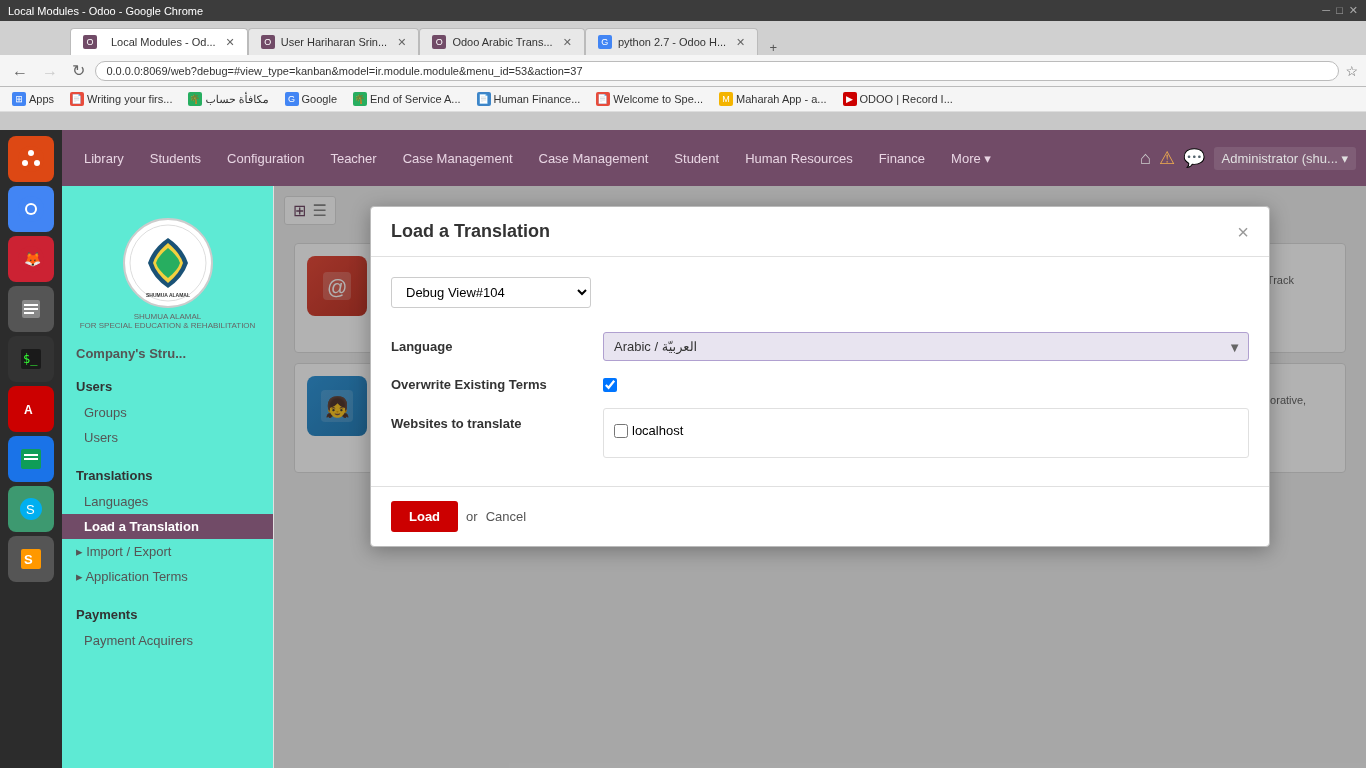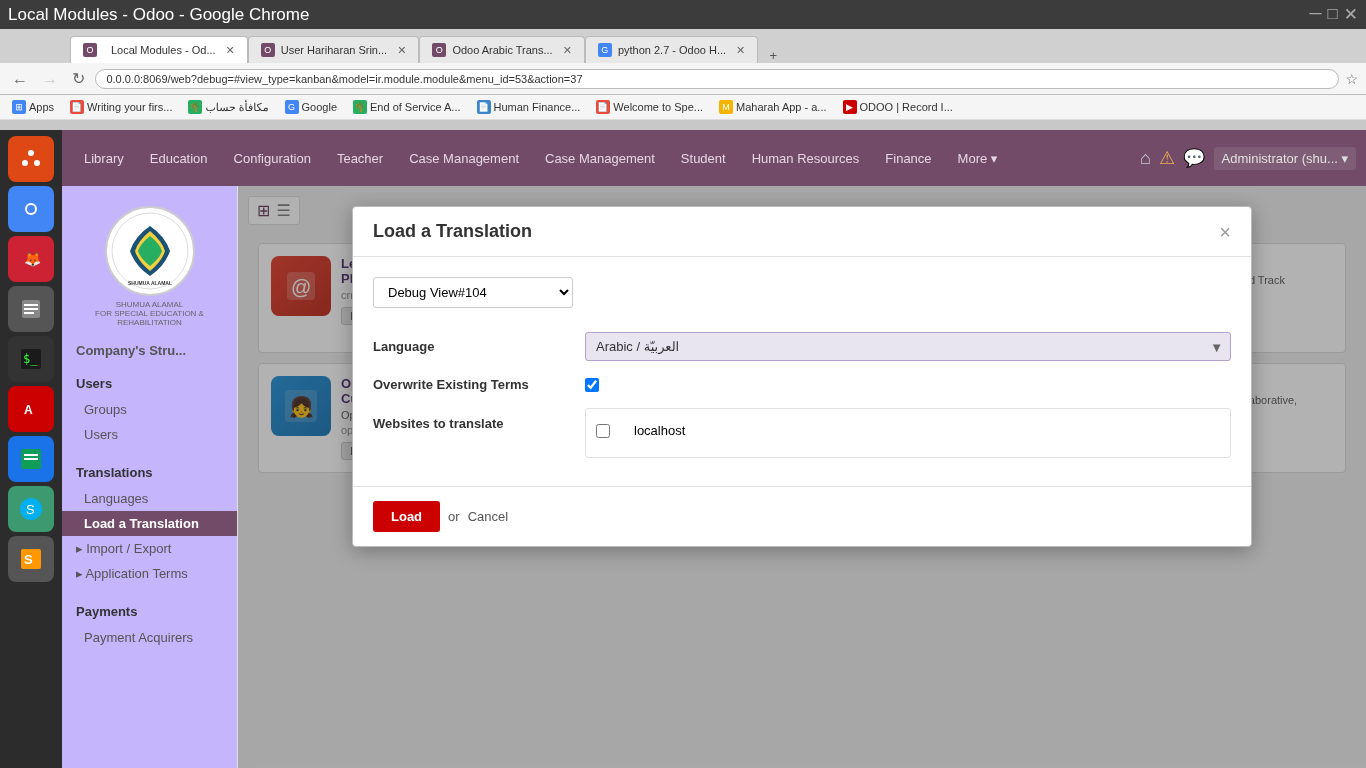--- a/index.html
+++ b/index.html
@@ -1,17 +1,17 @@
 <!DOCTYPE html>
 <html><head>
   <meta charset="utf-8">
   <style>
     * { box-sizing: border-box; margin: 0; padding: 0; }
     body { font-family: 'Arial', sans-serif; font-size: 13px; background: #c8c8c8; overflow: hidden; width: 1366px; height: 768px; }
-    .title-bar { background: #3c3c3c; color: #fff; padding: 4px 8px; font-size: 17px; display: flex; align-items: center; gap: 6px; }
+    .title-bar { background: #3c3c3c; color: #fff; padding: 4px 8px; font-size: 11px; display: flex; align-items: center; gap: 6px; }
     .tab-bar { background: #d0d0d0; display: flex; align-items: flex-end; padding: 0 0 0 70px; gap: 0; }
     .tab { background: #e8e8e8; border: 1px solid #bbb; border-bottom: none; padding: 6px 12px; font-size: 11px; color: #333; display: flex; align-items: center; gap: 6px; max-width: 180px; cursor: pointer; border-radius: 4px 4px 0 0; }
     .tab.active { background: #fff; z-index: 2; }
     .tab-close { font-size: 11px; color: #666; margin-left: 4px; cursor: pointer; }
     .tab-favicon { width: 14px; height: 14px; background: #4285f4; border-radius: 2px; font-size: 9px; color: #fff; display: flex; align-items: center; justify-content: center; }
 
     .address-bar { background: #f5f5f5; border-bottom: 1px solid #bbb; padding: 4px 8px; display: flex; align-items: center; gap: 6px; }
     .nav-btn { background: none; border: none; font-size: 16px; color: #666; cursor: pointer; padding: 2px 4px; }
     .nav-btn:disabled { color: #ccc; }
     .address-input { flex: 1; border: 1px solid #bbb; border-radius: 12px; padding: 3px 10px; font-size: 11px; background: #fff; color: #333; }
@@ -27,21 +27,21 @@
     .odoo-container { position: absolute; left: 62px; top: 130px; right: 0; bottom: 0; background: #fff; display: flex; flex-direction: column; }
 
     .odoo-nav { background: #714B67; color: #fff; padding: 0 10px; display: flex; align-items: center; height: 56px; gap: 2px; }
     .odoo-nav-item { color: #e8d5e3; padding: 8px 12px; cursor: pointer; font-size: 13px; border-radius: 3px; white-space: nowrap; }
     .odoo-nav-more { display: flex; align-items: center; gap: 2px; }
     .odoo-nav-right { margin-left: auto; display: flex; align-items: center; gap: 8px; }
 
     .odoo-content { display: flex; flex: 1; overflow: hidden; }
 
     
-    .odoo-sidebar { width: 176px; background: #c4b5fd; border-right: 1px solid #e0e0e0; padding: 10px 0; overflow-y: auto; flex-shrink: 0; }
+    .odoo-sidebar { width: 212px; background: #5eead4; border-right: 1px solid #e0e0e0; padding: 22px 0; overflow-y: auto; flex-shrink: 0; }
     .sidebar-logo { display: flex; flex-direction: column; align-items: center; padding: 10px; }
     .sidebar-logo-circle { width: 90px; height: 90px; border-radius: 50%; border: 2px solid #ccc; display: flex; align-items: center; justify-content: center; overflow: hidden; background: #fff; }
     .sidebar-section { padding: 6px 0; }
     .sidebar-heading { font-weight: bold; padding: 6px 14px; color: #333; font-size: 13px; cursor: pointer; }
     .sidebar-subitem { padding: 5px 22px; color: #555; font-size: 13px; cursor: pointer; }
     .sidebar-subitem.active { background: #714B67; color: #fff; font-weight: bold; }
     .sidebar-group { padding: 5px 14px; color: #555; font-size: 13px; cursor: pointer; display: flex; align-items: center; gap: 4px; }
 
     
     .odoo-main { flex: 1; overflow: auto; background: #f0f0f0; padding: 10px; position: relative; }
@@ -56,21 +56,21 @@
     .modal-row { display: flex; align-items: center; padding: 8px 0; }
     .modal-label { width: 212px; font-weight: bold; color: #333; font-size: 13px; }
     .modal-field { flex: 1; }
     .modal-select { width: 100%; border: 1px solid #ccc; border-radius: 3px; padding: 6px 10px; font-size: 13px; background: #fff; }
     .modal-select-lang { width: 100%; border: 1px solid #b0a0d0; border-radius: 3px; padding: 6px 10px; font-size: 13px; background: #e8e4f0; color: #333; appearance: none; cursor: pointer; }
     .lang-select-wrapper { position: relative; }
     .lang-select-arrow { position: absolute; right: 8px; top: 50%; transform: translateY(-50%); color: #666; pointer-events: none; }
     .modal-checkbox-row { display: flex; align-items: center; gap: 6px; }
     .modal-checkbox { width: 14px; height: 14px; cursor: pointer; }
     .modal-websites { border: 1px solid #e0e0e0; border-radius: 3px; padding: 10px; min-height: 50px; }
-    .website-item { display: flex; align-items: center; gap: 24px; padding: 4px 0; }
+    .website-item { display: flex; align-items: center; gap: 4px; padding: 4px 0; }
     .modal-footer { padding: 14px 20px; border-top: 1px solid #e0e0e0; display: flex; align-items: center; gap: 8px; }
     .btn-load { background: #cc0000; color: #fff; border: none; padding: 8px 18px; border-radius: 3px; font-size: 13px; font-weight: bold; cursor: pointer; }
     .btn-cancel { background: none; border: none; color: #555; font-size: 13px; cursor: pointer; }
     .btn-or { color: #555; font-size: 13px; }
 
     
     .kanban-grid { display: grid; grid-template-columns: repeat(4, 1fr); gap: 10px; padding: 10px; }
     .kanban-card { background: #fff; border: 1px solid #ddd; border-radius: 4px; padding: 12px; display: flex; align-items: flex-start; gap: 10px; }
     .kanban-info { flex: 1; min-width: 0; }
     .kanban-title { font-weight: bold; color: #5a3d7a; font-size: 13px; margin-bottom: 3px; }
@@ -236,21 +236,21 @@
         <text x="5" y="17" font-size="13" fill="#fff" font-weight="bold">S</text>
       </svg>
   </div>
 </div>
 
 <div class="odoo-container">
 
   <div class="odoo-nav">
     <nav style="display:flex; align-items:center; flex:1; gap:2px;">
       <span class="odoo-nav-item">Library</span>
-      <span class="odoo-nav-item">Education</span>
+      <span class="odoo-nav-item">Students</span>
       <span class="odoo-nav-item">Configuration</span>
       <span class="odoo-nav-item">Teacher</span>
       <span class="odoo-nav-item">Case Management</span>
       <span class="odoo-nav-item">Case Management</span>
       <span class="odoo-nav-item">Student</span>
       <span class="odoo-nav-item">Human Resources</span>
       <span class="odoo-nav-item">Finance</span>
       <span class="odoo-nav-item odoo-nav-more">More ▾</span>
     </nav>
     <div class="odoo-nav-right">

